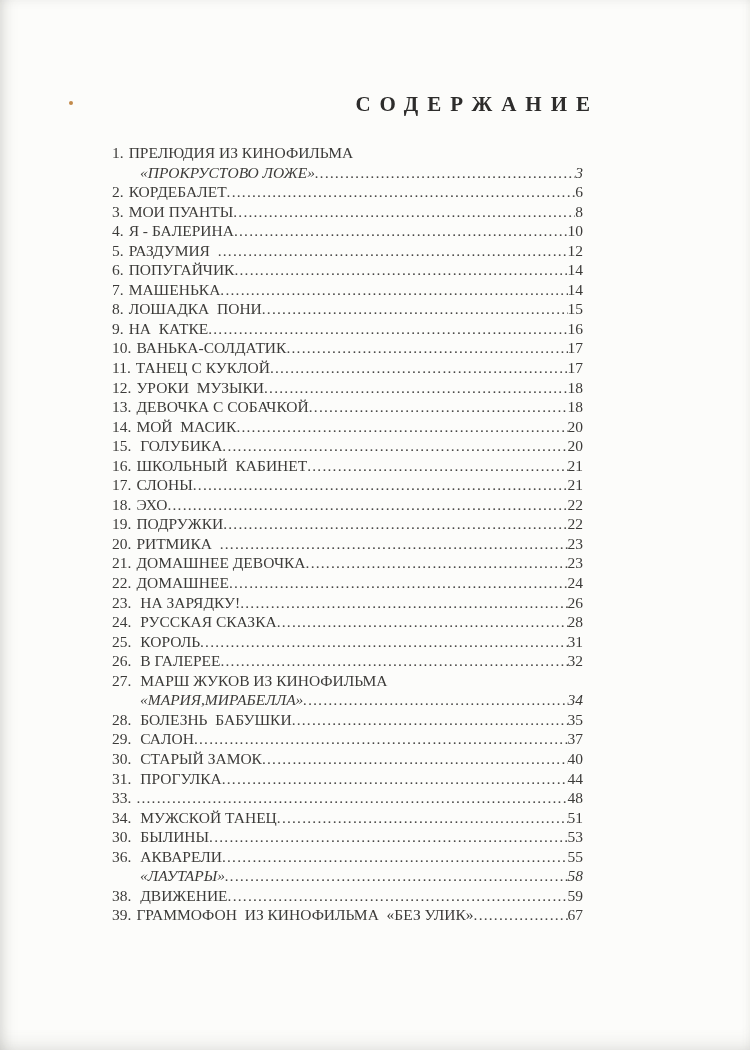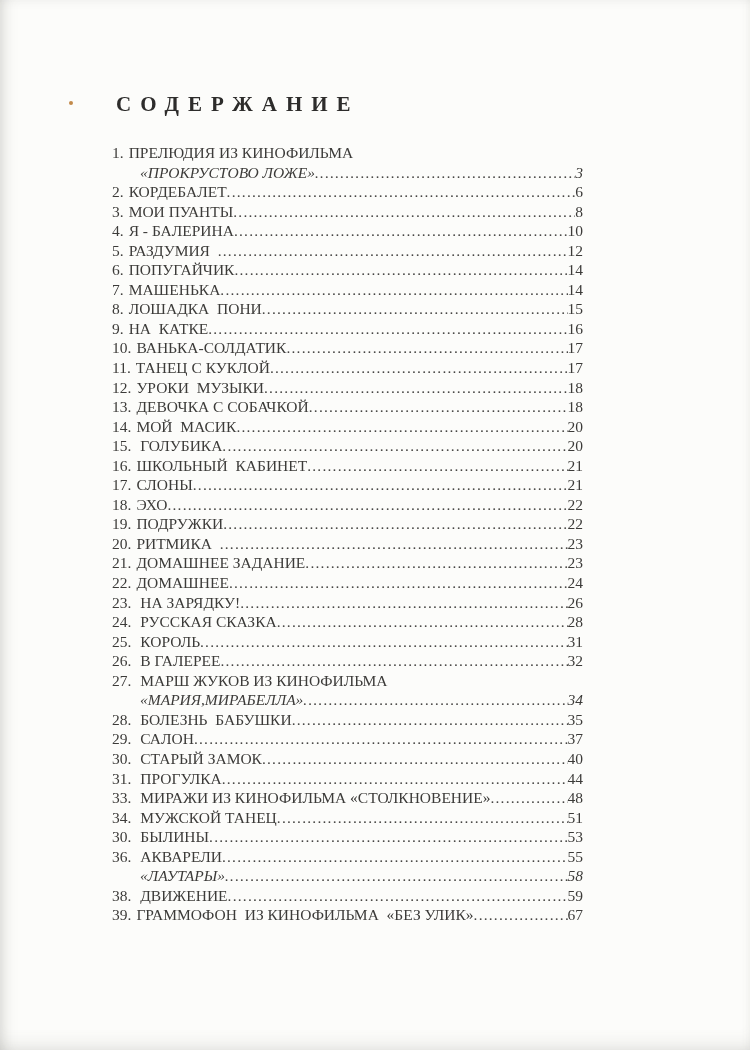--- a/index.html
+++ b/index.html
@@ -27,24 +27,24 @@
     position: absolute;
     left: 69px;
     top: 101px;
     width: 4px;
     height: 4px;
     border-radius: 50%;
     background: #c28a4a;
   }
   .toc-title {
     position: absolute;
-    left: 116px;
+    left: 128px;
     top: 92px;
     width: 471px;
-    text-align: left;
+    text-align: right;
     font-size: 21px;
     font-weight: bold;
     color: #2d2c2b;
     letter-spacing: 9px;
     white-space: nowrap;
   }
   .toc-list {
     position: absolute;
     left: 112px;
     top: 143px;
@@ -108,33 +108,33 @@
       <div class="row"><span class="num">11.</span><span class="title">ТАНЕЦ С КУКЛОЙ</span><span class="leader"></span><span class="pg">17</span></div>
       <div class="row"><span class="num">12.</span><span class="title">УРОКИ  МУЗЫКИ</span><span class="leader"></span><span class="pg">18</span></div>
       <div class="row"><span class="num">13.</span><span class="title">ДЕВОЧКА С СОБАЧКОЙ</span><span class="leader"></span><span class="pg">18</span></div>
       <div class="row"><span class="num">14.</span><span class="title">МОЙ  МАСИК</span><span class="leader"></span><span class="pg">20</span></div>
       <div class="row"><span class="num">15.</span><span class="title"> ГОЛУБИКА</span><span class="leader"></span><span class="pg">20</span></div>
       <div class="row"><span class="num">16.</span><span class="title">ШКОЛЬНЫЙ  КАБИНЕТ</span><span class="leader"></span><span class="pg">21</span></div>
       <div class="row"><span class="num">17.</span><span class="title">СЛОНЫ</span><span class="leader"></span><span class="pg">21</span></div>
       <div class="row"><span class="num">18.</span><span class="title">ЭХО</span><span class="leader"></span><span class="pg">22</span></div>
       <div class="row"><span class="num">19.</span><span class="title">ПОДРУЖКИ</span><span class="leader"></span><span class="pg">22</span></div>
       <div class="row"><span class="num">20.</span><span class="title">РИТМИКА  </span><span class="leader"></span><span class="pg">23</span></div>
-      <div class="row"><span class="num">21.</span><span class="title">ДОМАШНЕЕ ЗАДАНИЕ</span><span class="leader"></span><span class="pg">23</span></div>
+      <div class="row"><span class="num">21.</span><span class="title">ДОМАШНЕЕ ДЕВОЧКА</span><span class="leader"></span><span class="pg">23</span></div>
       <div class="row"><span class="num">22.</span><span class="title">ДОМАШНЕЕ</span><span class="leader"></span><span class="pg">24</span></div>
       <div class="row"><span class="num">23.</span><span class="title"> НА ЗАРЯДКУ!</span><span class="leader"></span><span class="pg">26</span></div>
       <div class="row"><span class="num">24.</span><span class="title"> РУССКАЯ СКАЗКА</span><span class="leader"></span><span class="pg">28</span></div>
       <div class="row"><span class="num">25.</span><span class="title"> КОРОЛЬ</span><span class="leader"></span><span class="pg">31</span></div>
       <div class="row"><span class="num">26.</span><span class="title"> В ГАЛЕРЕЕ</span><span class="leader"></span><span class="pg">32</span></div>
       <div class="row"><span class="num">27.</span><span class="title"> МАРШ ЖУКОВ ИЗ КИНОФИЛЬМА</span></div>
       <div class="row cont"><span class="title">«МАРИЯ,МИРАБЕЛЛА»</span><span class="leader"></span><span class="pg">34</span></div>
       <div class="row"><span class="num">28.</span><span class="title"> БОЛЕЗНЬ  БАБУШКИ</span><span class="leader"></span><span class="pg">35</span></div>
       <div class="row"><span class="num">29.</span><span class="title"> САЛОН</span><span class="leader"></span><span class="pg">37</span></div>
       <div class="row"><span class="num">30.</span><span class="title"> СТАРЫЙ ЗАМОК</span><span class="leader"></span><span class="pg">40</span></div>
       <div class="row"><span class="num">31.</span><span class="title"> ПРОГУЛКА</span><span class="leader"></span><span class="pg">44</span></div>
-      <div class="row"><span class="num">33.</span><span class="title"> МИРАЖИ ИЗ КИНОФИЛЬМА «СТОЛКНОВЕНИЕ»</span><span class="leader"></span><span class="pg">48</span></div>
+      <div class="row"><span class="num">33.</span><span class="leader"></span><span class="pg">48</span></div>
       <div class="row"><span class="num">34.</span><span class="title"> МУЖСКОЙ ТАНЕЦ</span><span class="leader"></span><span class="pg">51</span></div>
       <div class="row"><span class="num">30.</span><span class="title"> БЫЛИНЫ</span><span class="leader"></span><span class="pg">53</span></div>
       <div class="row"><span class="num">36.</span><span class="title"> АКВАРЕЛИ</span><span class="leader"></span><span class="pg">55</span></div>
       <div class="row cont"><span class="title">«ЛАУТАРЫ»</span><span class="leader"></span><span class="pg">58</span></div>
       <div class="row"><span class="num">38.</span><span class="title"> ДВИЖЕНИЕ</span><span class="leader"></span><span class="pg">59</span></div>
       <div class="row"><span class="num">39.</span><span class="title">ГРАММОФОН  ИЗ КИНОФИЛЬМА  «БЕЗ УЛИК»</span><span class="leader"></span><span class="pg">67</span></div>
     </div>
 </div>
 
 </body></html>

